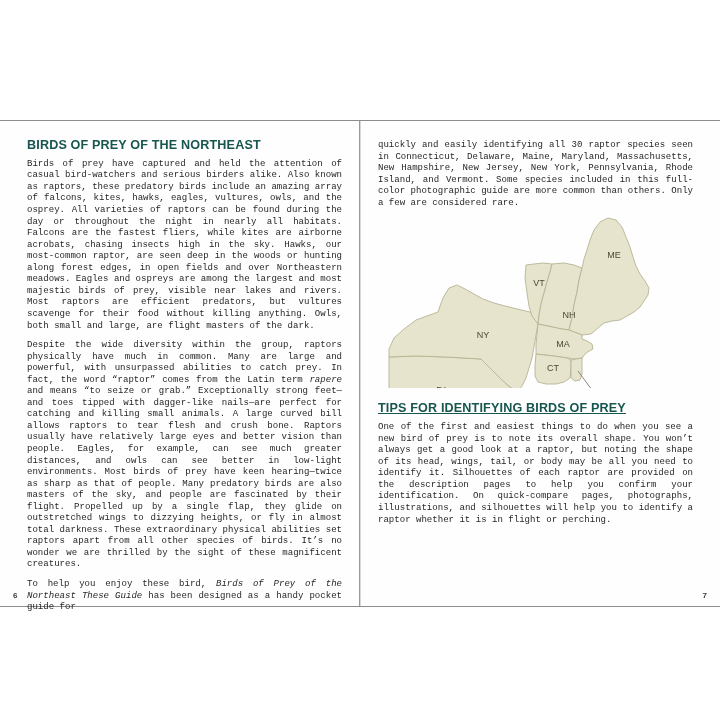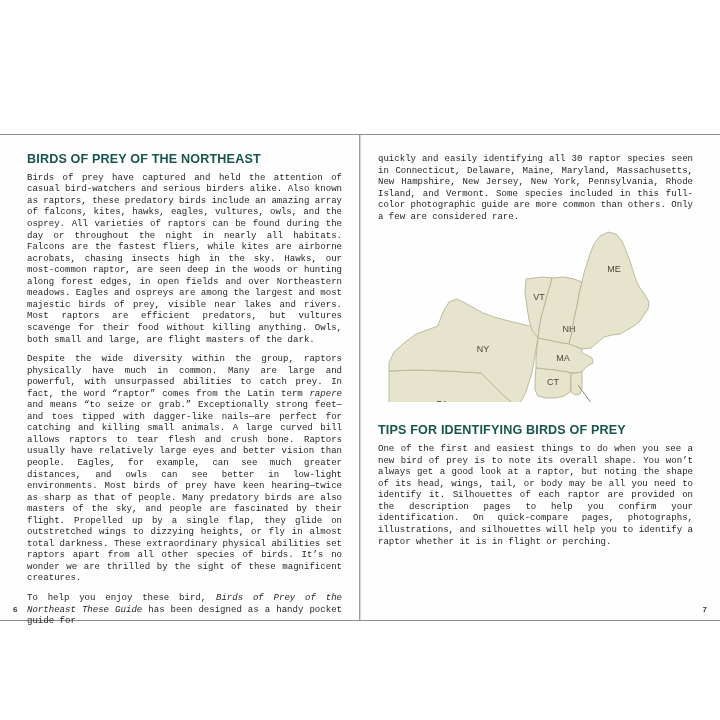--- a/index.html
+++ b/index.html
@@ -10,21 +10,21 @@
   body {
     width: 720px;
     height: 720px;
     font-family: "Liberation Sans", sans-serif;
     overflow: hidden;
   }
 
   .spread {
     position: absolute;
     left: 0;
-    top: 134px;
+    top: 120px;
     width: 720px;
     height: 487px;
     background: #be185d;
     border-top: 1.5px solid #8d8d8d;
     border-bottom: 1.5px solid #8d8d8d;
     box-sizing: border-box;
     display: flex;
   }
 
   .page {
@@ -47,21 +47,22 @@
   .section-heading {
     color: #17564e;
     font-size: 12.6px;
     font-weight: bold;
     letter-spacing: 0.15px;
     margin: 0 0 5px 0;
     line-height: 1.1;
   }
 
   .heading-spaced {
-    margin-top: 22px;
+    margin-top: 14px;
+    text-decoration: underline;
   }
 
   p.body {
     margin: 0 0 8px 0;
     font-size: 9.05px;
     line-height: 11.55px;
     color: #231f20;
     text-align: justify;
     text-justify: inter-word;
     hyphens: manual;

